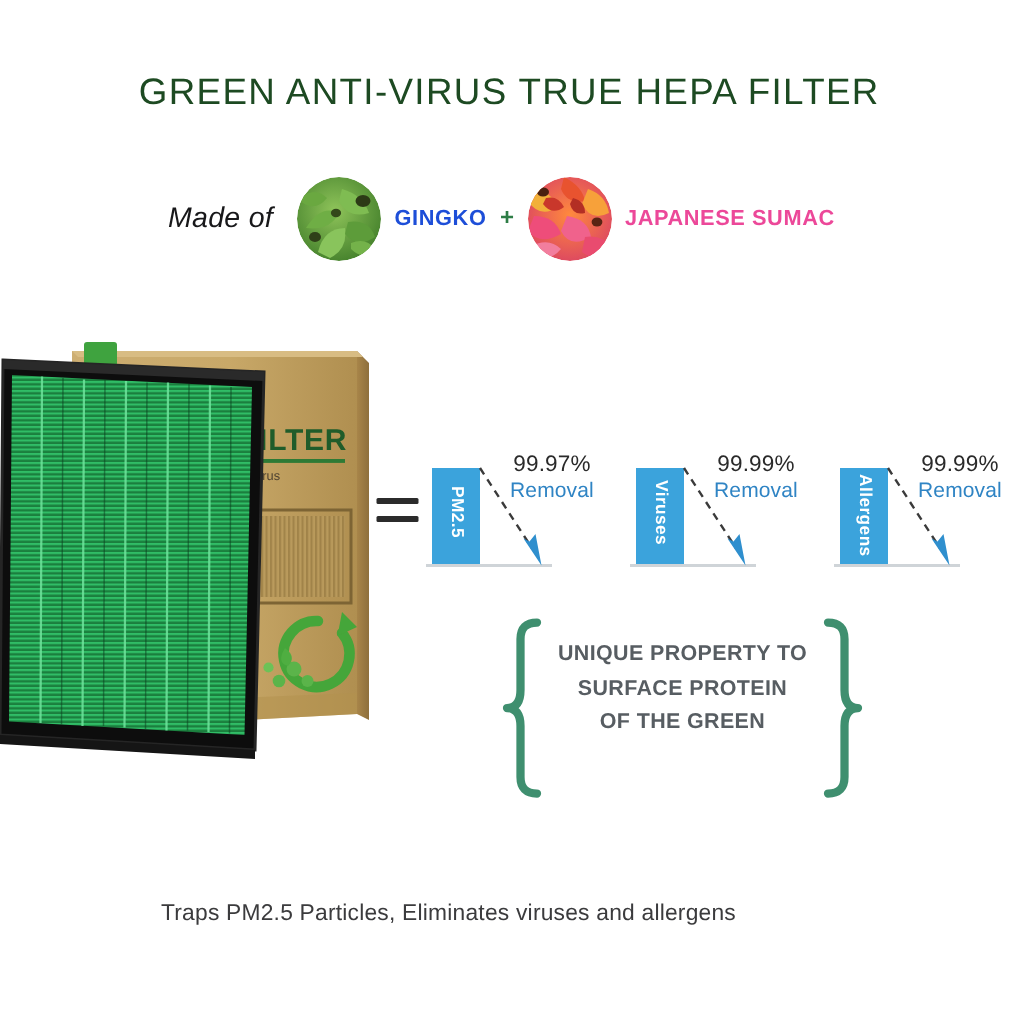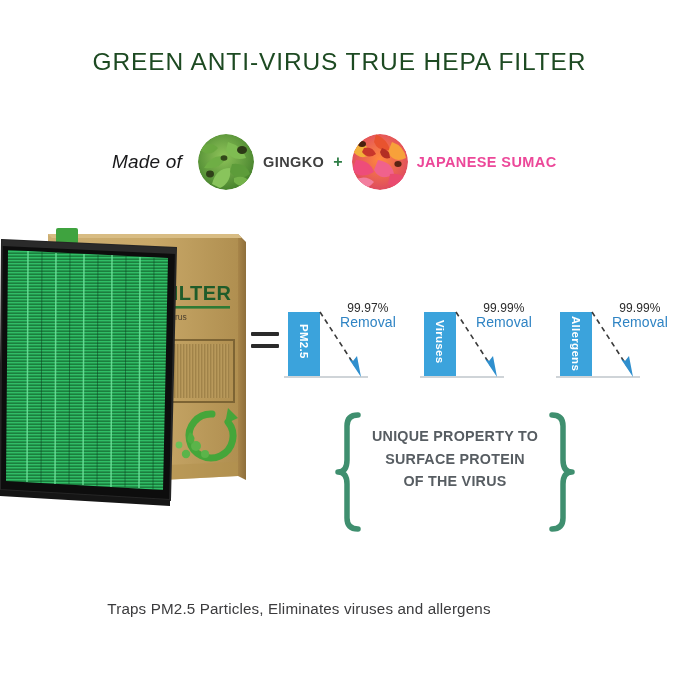--- a/index.html
+++ b/index.html
@@ -14,34 +14,34 @@
   #page-title{
     position:absolute;left:0;top:48px;width:679px;
     text-align:center;
     font-size:24.5px;letter-spacing:.9px;
     color:#1d4a22;font-weight:400;
     white-space:nowrap;
   }
 
   
   #made-of-row{
-    position:absolute;left:112px;top:132px;width:500px;height:60px;
+    position:absolute;left:112px;top:116px;width:500px;height:60px;
     display:flex;align-items:center;
   }
   #made-of-label{
     font-style:italic;font-size:19px;color:#18181a;letter-spacing:.2px;
     margin-right:16px;white-space:nowrap;
   }
   .ingredient-circle{
     width:56px;height:56px;border-radius:50%;
     overflow:hidden;flex:0 0 auto;position:relative;
   }
   .ingredient-circle svg{display:block;width:56px;height:56px;}
   #gingko-label{
-    font-size:14.5px;font-weight:bold;color:#404040;letter-spacing:.4px;
+    font-size:14.5px;font-weight:bold;color:#1d4ed8;letter-spacing:.4px;
     margin-left:9px;white-space:nowrap;
   }
   #plus-sign{
     font-size:16px;font-weight:bold;color:#2e7d46;margin:0 9px;
   }
   #sumac-label{
     font-size:14.5px;font-weight:bold;color:#ec4899;letter-spacing:.4px;
     margin-left:9px;white-space:nowrap;
   }
 
@@ -76,21 +76,21 @@
   .arrow-head{fill:#2f8fce;}
   .bar-text{
     position:absolute;color:#ffffff;font-size:11.5px;font-weight:bold;
     letter-spacing:.3px;white-space:nowrap;
     transform-origin:0 0;
   }
   .pct-block{
     position:absolute;left:58px;top:4px;text-align:center;line-height:1.12;
     white-space:nowrap;
   }
-  .pct-value{font-size:12px;color:#2a2a2a;font-weight:400;display:block;letter-spacing:.1px;}
+  .pct-value{font-size:15px;color:#2a2a2a;font-weight:400;display:block;letter-spacing:.1px;}
   .pct-word{font-size:14px;color:#2f84c4;font-weight:400;display:block;letter-spacing:.1px;}
 
   
   #brace-callout{
     position:absolute;left:330px;top:410px;width:250px;height:124px;
   }
   #brace-callout .brace{position:absolute;top:0;}
   #brace-callout .brace.left{left:4px;}
   #brace-callout .brace.right{right:4px;}
   #callout-text{
@@ -309,19 +309,19 @@
   <div id="brace-callout">
     <svg class="brace left" width="30" height="124" viewBox="0 0 30 124" xmlns="http://www.w3.org/2000/svg">
       <path d="M24 5 q-11 0 -11 11 l0 34 q0 12 -9 12 q9 0 9 12 l0 34 q0 11 11 11" fill="none" stroke="#3f8f6f" stroke-width="5.5" stroke-linecap="round" stroke-linejoin="round"></path>
     </svg>
     <svg class="brace right" width="30" height="124" viewBox="0 0 30 124" xmlns="http://www.w3.org/2000/svg">
       <path d="M6 5 q11 0 11 11 l0 34 q0 12 9 12 q-9 0 -9 12 l0 34 q0 11 -11 11" fill="none" stroke="#3f8f6f" stroke-width="5.5" stroke-linecap="round" stroke-linejoin="round"></path>
     </svg>
     <div id="callout-text">
       <span>UNIQUE PROPERTY TO</span>
       <span>SURFACE PROTEIN</span>
-      <span>OF THE VIRUS</span>
+      <span>OF THE GREEN</span>
     </div>
   </div>
 
   <div id="footer-caption">Traps PM2.5 Particles, Eliminates viruses and allergens</div>
 
 </div>
 
 </body></html>

